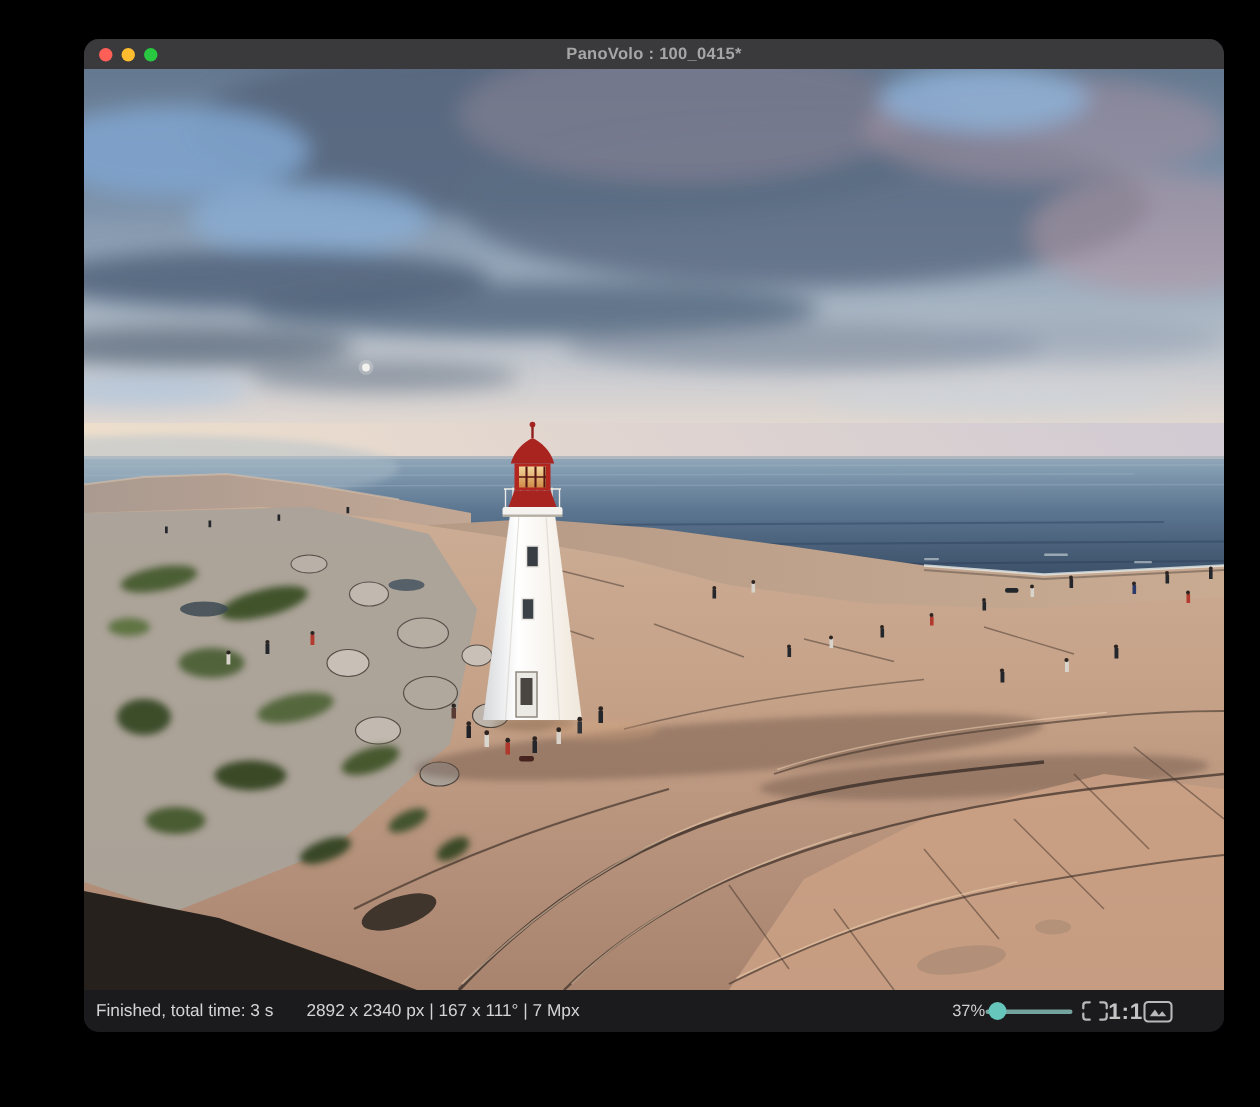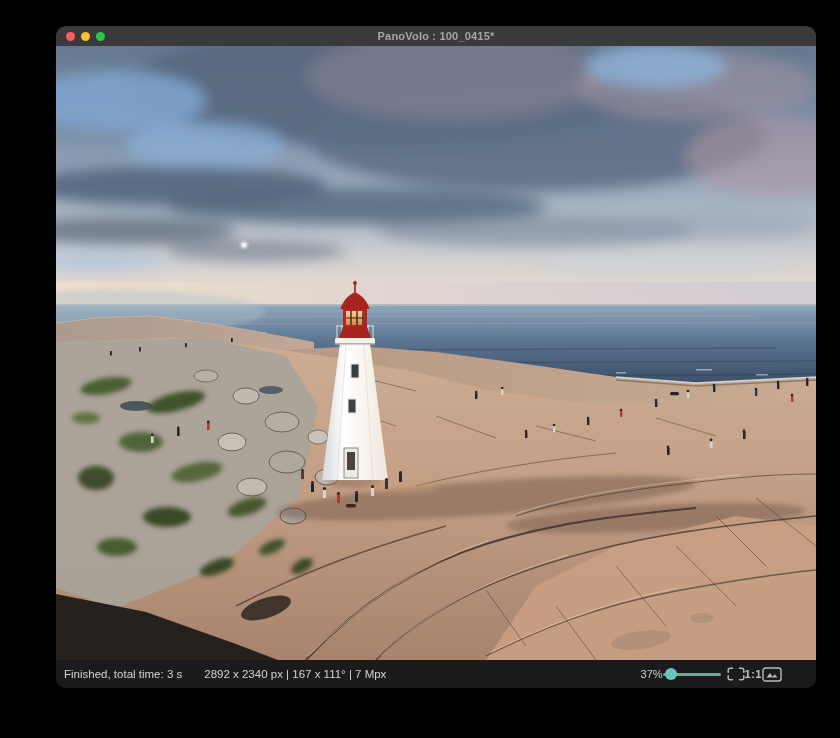--- a/index.html
+++ b/index.html
@@ -17,21 +17,21 @@
     justify-content:space-between;padding:0 12px 0 8px;}
   .sb-left{display:flex;align-items:center;gap:22px;}
   .sb-text{font-size:11.5px;color:#d4d4d4;white-space:nowrap;}
   .sb-right{display:flex;align-items:center;padding-right:22px;}
   .zoom-label{font-size:11px;color:#cfcfcf;}
   .slider{position:relative;width:58px;height:14px;cursor:pointer;}
   .slider .track{position:absolute;left:0;right:0;top:6px;height:3px;border-radius:2px;background:#74a39d;}
   .slider .thumb{position:absolute;top:1px;width:12px;height:12px;border-radius:50%;background:#67c6bb;
     margin-left:-2px;}
   .icon-btn{display:flex;align-items:center;justify-content:center;height:20px;cursor:pointer;}
-  .ratio{font-size:11px;color:#c3c3c3;font-weight:600;letter-spacing:.5px;}
+  .ratio{font-size:15px;color:#c3c3c3;font-weight:600;letter-spacing:.5px;}
 </style>
 </head>
 <body>
 
 <div class="window">
 
   <div class="titlebar">
     <div class="traffic">
       <div class="dot" style="background: rgb(255, 95, 87);"></div>
       <div class="dot" style="background: rgb(254, 188, 46);"></div>

